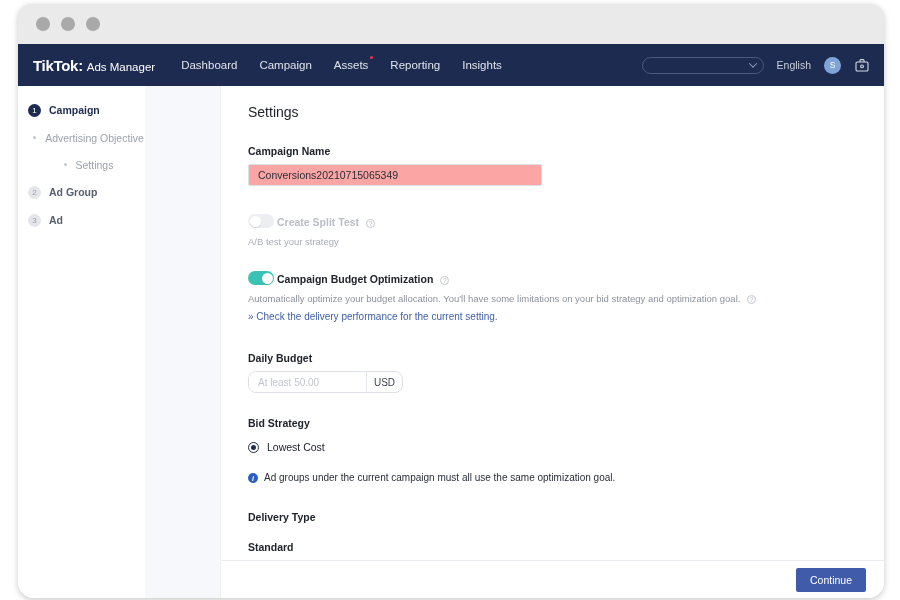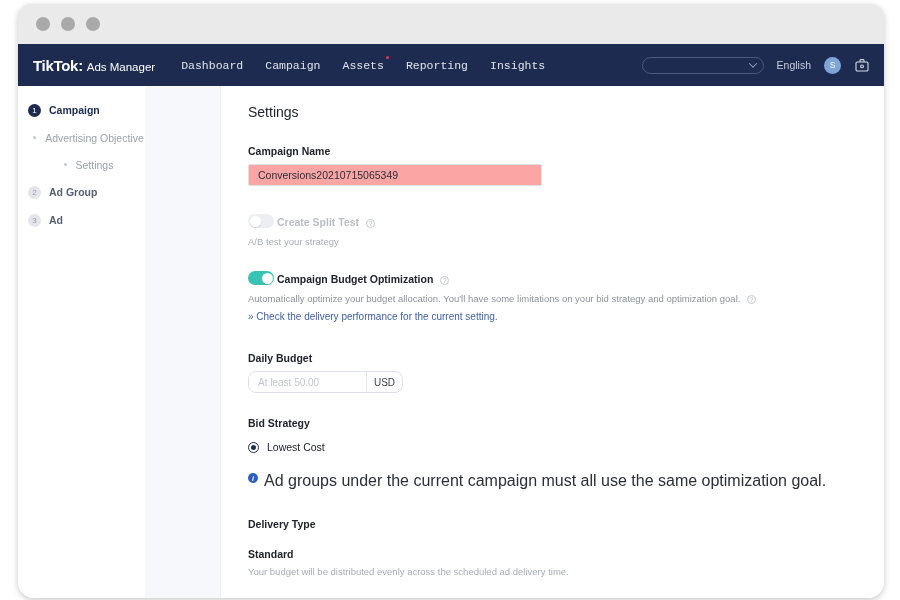--- a/index.html
+++ b/index.html
@@ -60,21 +60,20 @@
     font-weight: normal;
     letter-spacing: 0;
   }
   .navlinks { display: flex; align-items: center; gap: 22px; }
   .navlink {
     color: #dfe3ec;
     font-size: 11.5px;
     position: relative;
     white-space: nowrap;
     cursor: pointer;
-    font-family: Liberation Mono, monospace;
   }
   .navlink .reddot {
     position: absolute;
     top: -3px; right: -5px;
     width: 3px; height: 3px;
     border-radius: 50%;
     background: #e8344a;
   }
   .nav-right {
     margin-left: auto;
@@ -276,21 +275,21 @@
     border-radius: 50%;
     background: #2e5fc0;
     color: #ffffff;
     font-size: 7px;
     display: flex; align-items: center; justify-content: center;
     flex-shrink: 0;
     margin-top: 1px;
     font-style: italic;
     font-weight: bold;
   }
-  .note-text { font-size: 16px; color: #2a2f38; }
+  .note-text { font-size: 10px; color: #2a2f38; }
 
   .sec-title { font-size: 10.5px; color: #20242c; font-weight: bold; }
 
   
   .footer {
     position: absolute;
     left: 0; right: 0; bottom: 0;
     height: 38px;
     border-top: 1px solid #ebecef;
     background: #ffffff;
@@ -457,16 +456,19 @@
         <span class="i-icon">i</span>
         <span class="note-text">Ad groups under the current campaign must all use the same optimization goal.</span>
       </div>
 
       
       <div class="sec-title mt30">Delivery Type</div>
       <div class="sec-title mt18">Standard</div>
       <div class="helper" style="margin-top:6px">Your budget will be distributed evenly across the scheduled ad delivery time.</div>
 
       
+      <div class="footer">
+        <button class="btn-primary">Continue</button>
+      </div>
 
     </div>
   </div>
 </div>
 
 </body></html>

